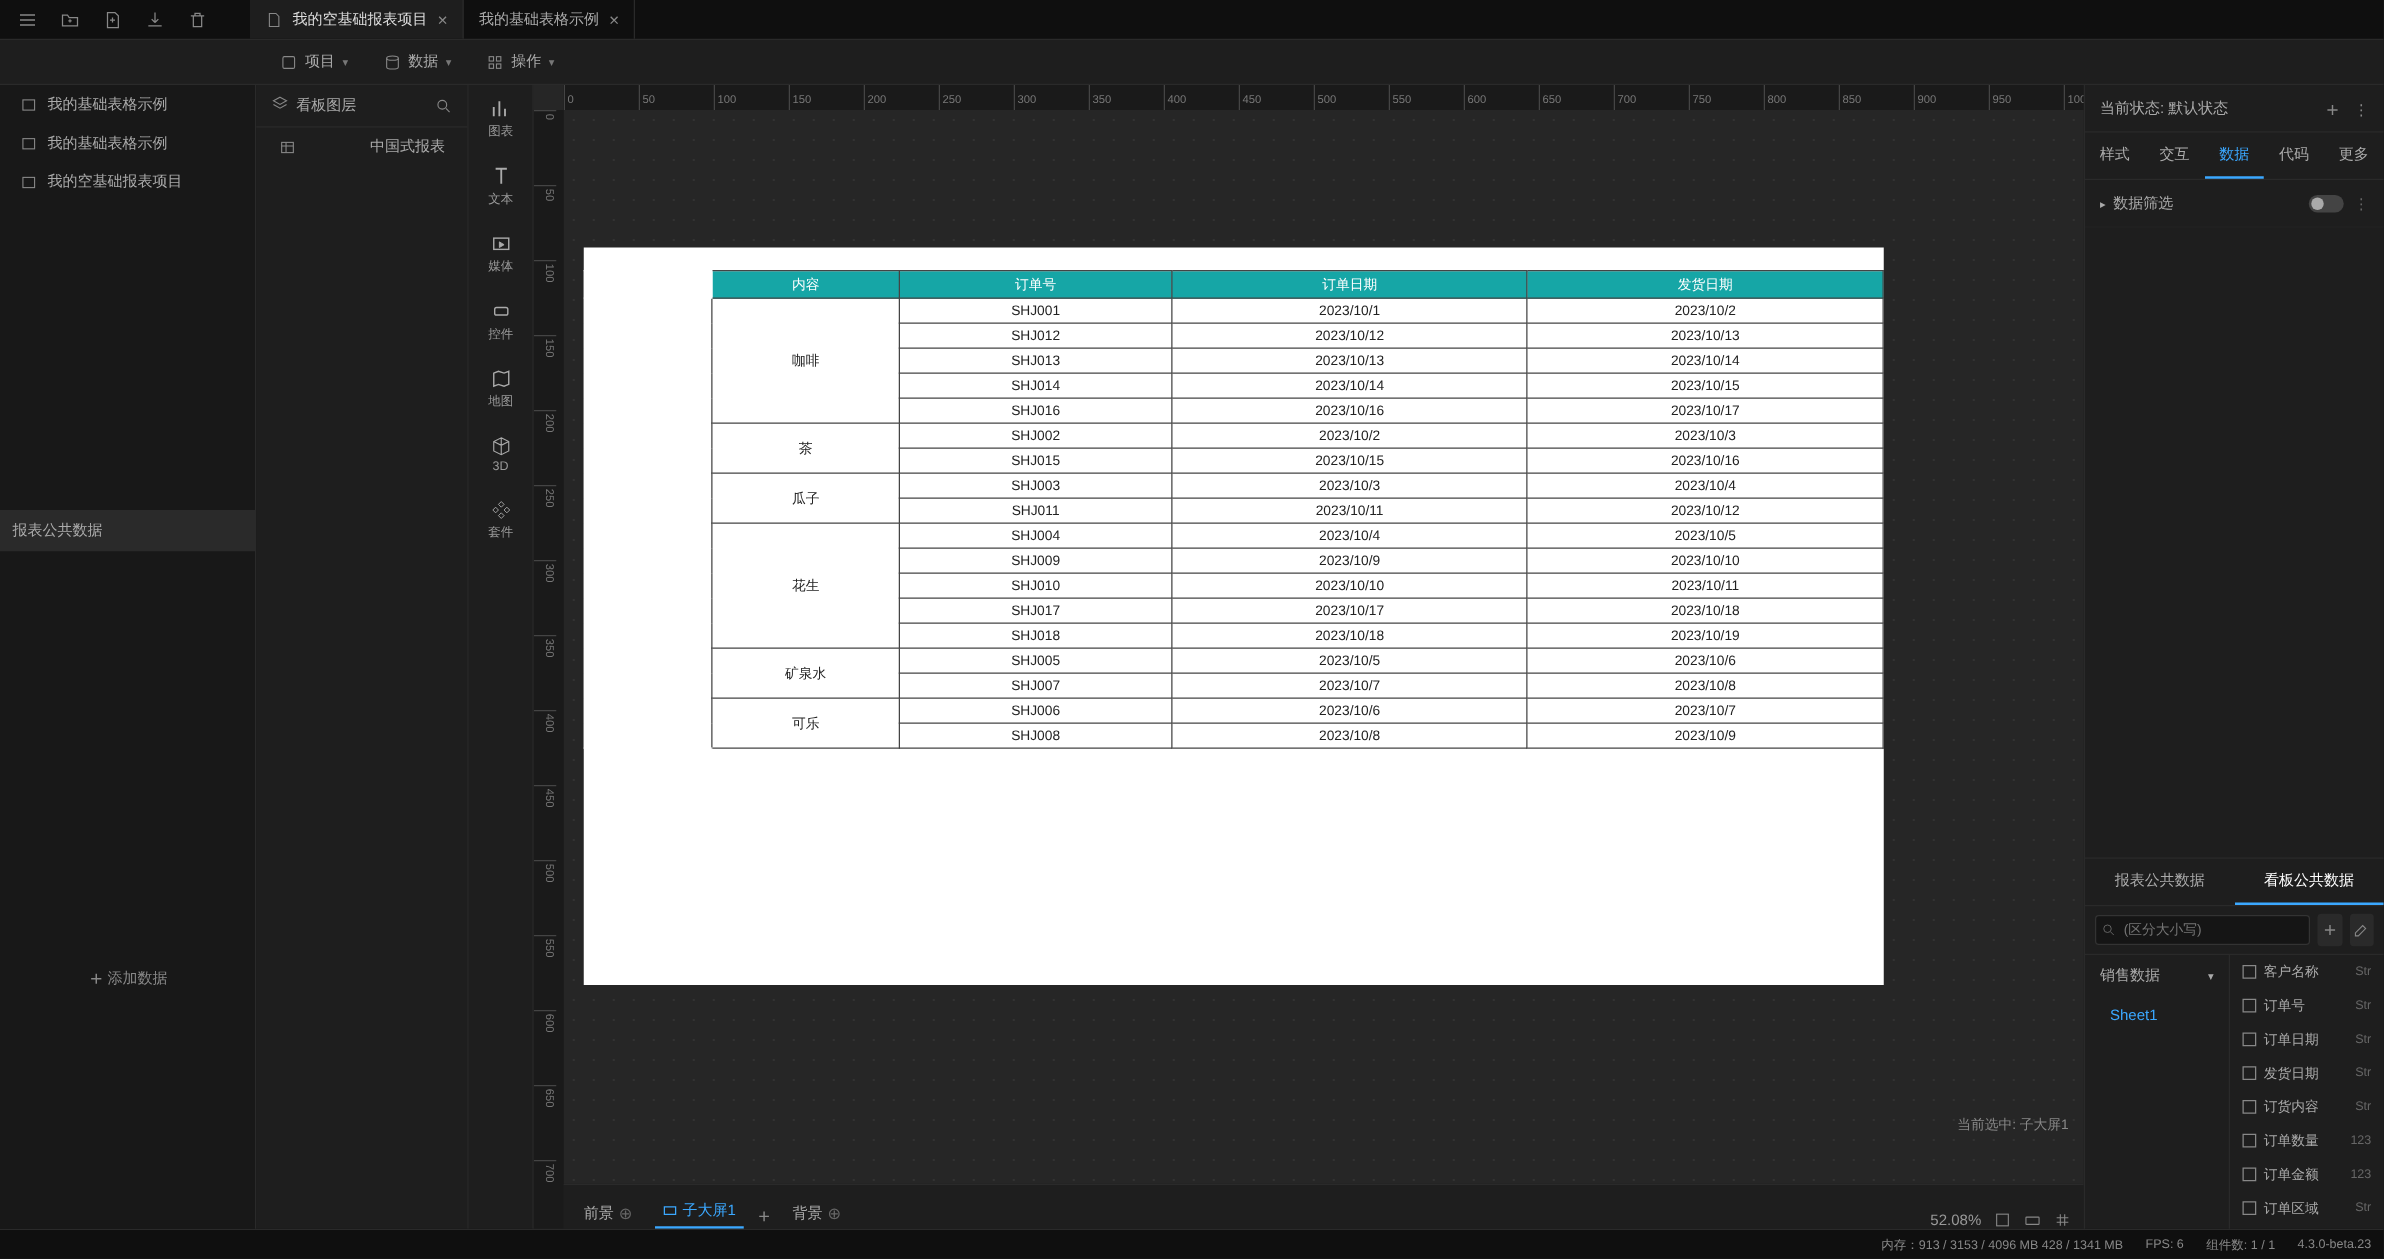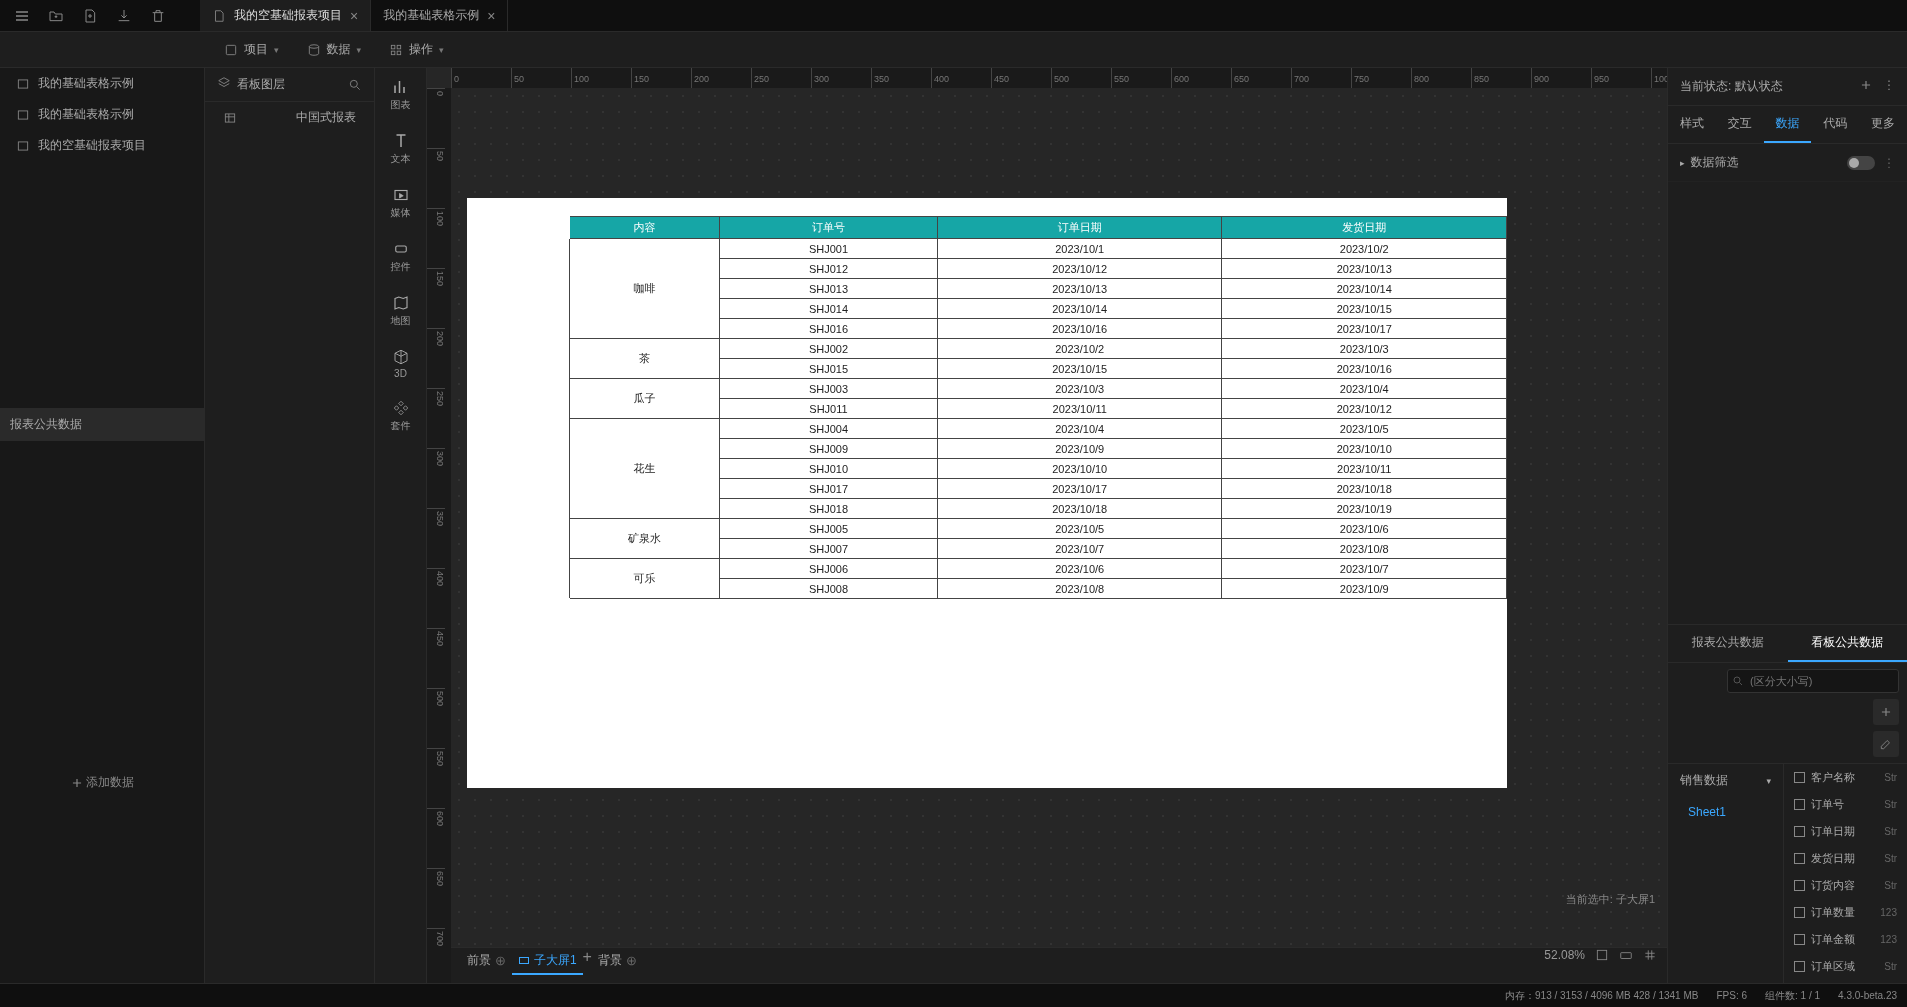--- a/index.html
+++ b/index.html
@@ -56,43 +56,43 @@
 
 .rpt-table { width: 100%; border-collapse: collapse; font-size: 11px; color: #222; margin-top: 18px; }
 .rpt-table th { background: #16a6a6; color: #fff; border: 1px solid #444; padding: 3px 6px; font-weight: normal; }
 .rpt-table td { border: 1px solid #444; padding: 2px 6px; text-align: center; }
 .rpt-table tr { height: 20px; }
 .rpt-table td.cat { width: 150px; }
 .rpt-table td.spacer-col { width: 102px; border-top: none; border-left: 1px solid #fff; border-bottom: 1px solid #fff; }
 .rpt-table th.spacer-col { background: #fff; border: 1px solid #fff; }
 
 .canvas-status { position: absolute; bottom: 40px; right: 12px; font-size: 11px; color: #888; }
-.canvas-bottom { position: absolute; bottom: 0; left: 24px; right: 0; height: 36px; background: #1e1e1e; border-top: 1px solid #2a2a2a; display: flex; align-items: flex-start; padding: 0 10px; }
+.canvas-bottom { position: absolute; bottom: 0; left: 24px; right: 0; height: 36px; background: #1e1e1e; border-top: 1px solid #2a2a2a; display: flex; align-items: flex-end; padding: 0 10px; gap: 12px; }
 .canvas-bottom .tab-b { display: flex; align-items: center; gap: 4px; cursor: pointer; padding: 4px 6px; }
 .canvas-bottom .tab-b.active { color: #3ba8ff; border-bottom: 2px solid #3ba8ff; }
 .canvas-bottom .zoom { margin-left: auto; display: flex; align-items: center; gap: 10px; color: #999; }
 .canvas-bottom .zoom .zicn { width: 14px; height: 14px; stroke: #888; fill: none; cursor: pointer; }
 
 
 .rightpanel { width: 240px; background: #1e1e1e; border-left: 1px solid #2a2a2a; display: flex; flex-direction: column; }
-.state-row { display: flex; align-items: flex-start; justify-content: space-between; padding: 10px 12px; border-bottom: 1px solid #2a2a2a; }
+.state-row { display: flex; align-items: flex-end; justify-content: space-between; padding: 10px 12px; border-bottom: 1px solid #2a2a2a; }
 .rtabs { display: flex; border-bottom: 1px solid #2a2a2a; }
 .rtabs .rt { flex: 1; text-align: center; padding: 9px 0; cursor: pointer; font-size: 12px; }
 .rtabs .rt.active { color: #3ba8ff; border-bottom: 2px solid #3ba8ff; }
 .prop-row { display: flex; align-items: center; justify-content: space-between; padding: 10px 12px; border-bottom: 1px solid #222; }
 .prop-row .chev2 { font-size: 9px; margin-right: 6px; }
 .toggle-off { width: 28px; height: 14px; background: #444; border-radius: 7px; position: relative; }
 .toggle-off::before { content: ""; position: absolute; left: 2px; top: 2px; width: 10px; height: 10px; border-radius: 50%; background: #aaa; }
 .lock-icn { width: 12px; height: 12px; stroke: #888; fill: none; }
 
 .rp-spacer { flex: 1; }
 .datatabs { display: flex; border-top: 1px solid #2a2a2a; border-bottom: 1px solid #2a2a2a; }
 .datatabs .dt { flex: 1; text-align: center; padding: 9px 6px; cursor: pointer; font-size: 12px; }
 .datatabs .dt.active { color: #fff; border-bottom: 2px solid #3ba8ff; }
-.searchrow { display: flex; align-items: flex-end; gap: 6px; padding: 6px 8px; flex-direction: column; }
+.searchrow { display: flex; align-items: center; gap: 6px; padding: 6px 8px; }
 .searchrow input { flex: 1; background: #151515; border: 1px solid #333; padding: 5px 6px 5px 22px; color: #aaa; font-size: 11px; border-radius: 3px; }
 .searchwrap { position: relative; flex: 1; }
 .searchwrap .sicn { position: absolute; left: 5px; top: 50%; transform: translateY(-50%); width: 12px; height: 12px; stroke: #666; fill: none; }
 .sqbtn { width: 26px; height: 26px; background: #2a2a2a; border-radius: 3px; display: flex; align-items: center; justify-content: center; cursor: pointer; }
 
 .ds-split { display: flex; height: 220px; border-top: 1px solid #2a2a2a; }
 .ds-left { width: 116px; border-right: 1px solid #2a2a2a; }
 .ds-item { padding: 8px 12px; display: flex; align-items: center; justify-content: space-between; cursor: pointer; }
 .ds-item.sheet { color: #3ba8ff; padding-left: 20px; }
 .ds-right { flex: 1; overflow-y: auto; }

